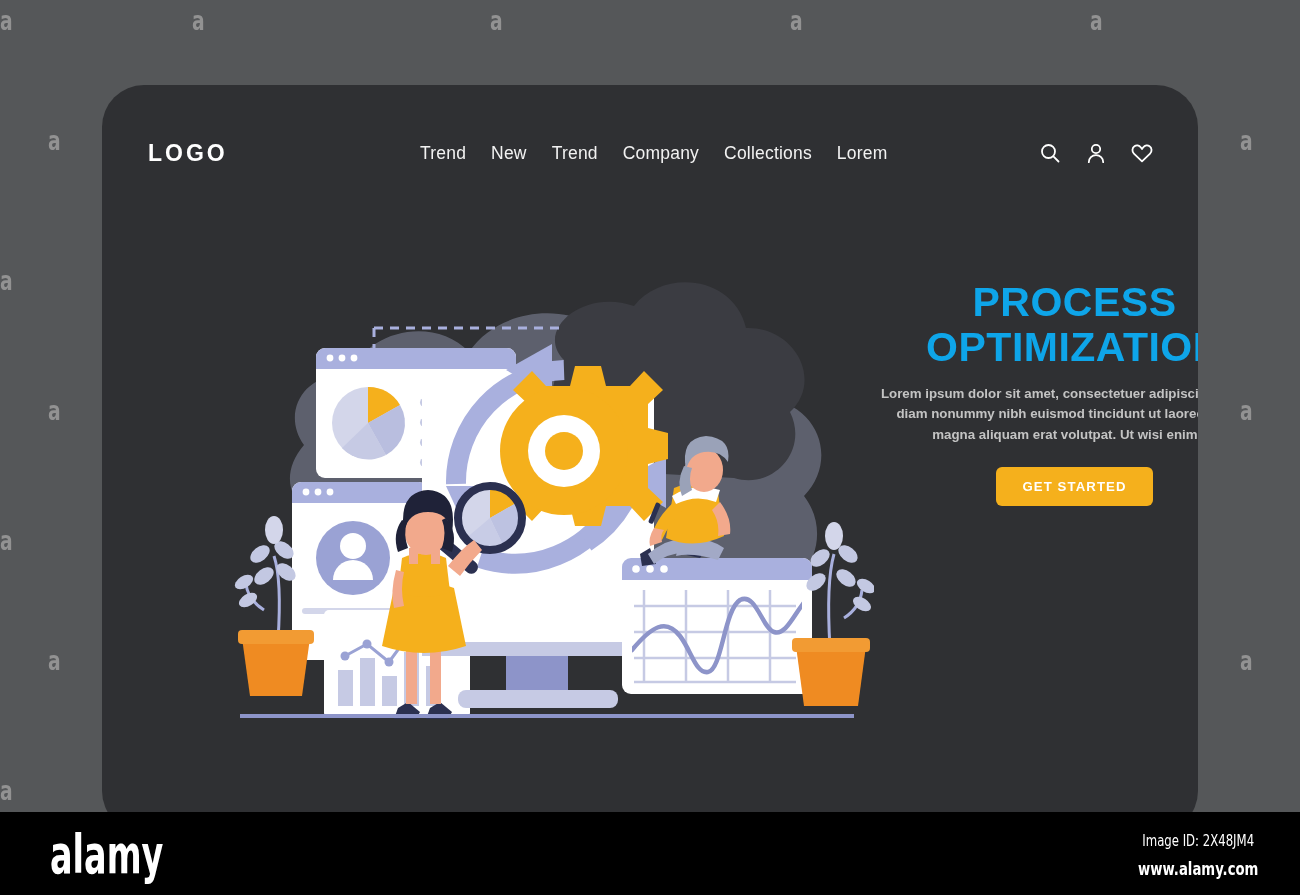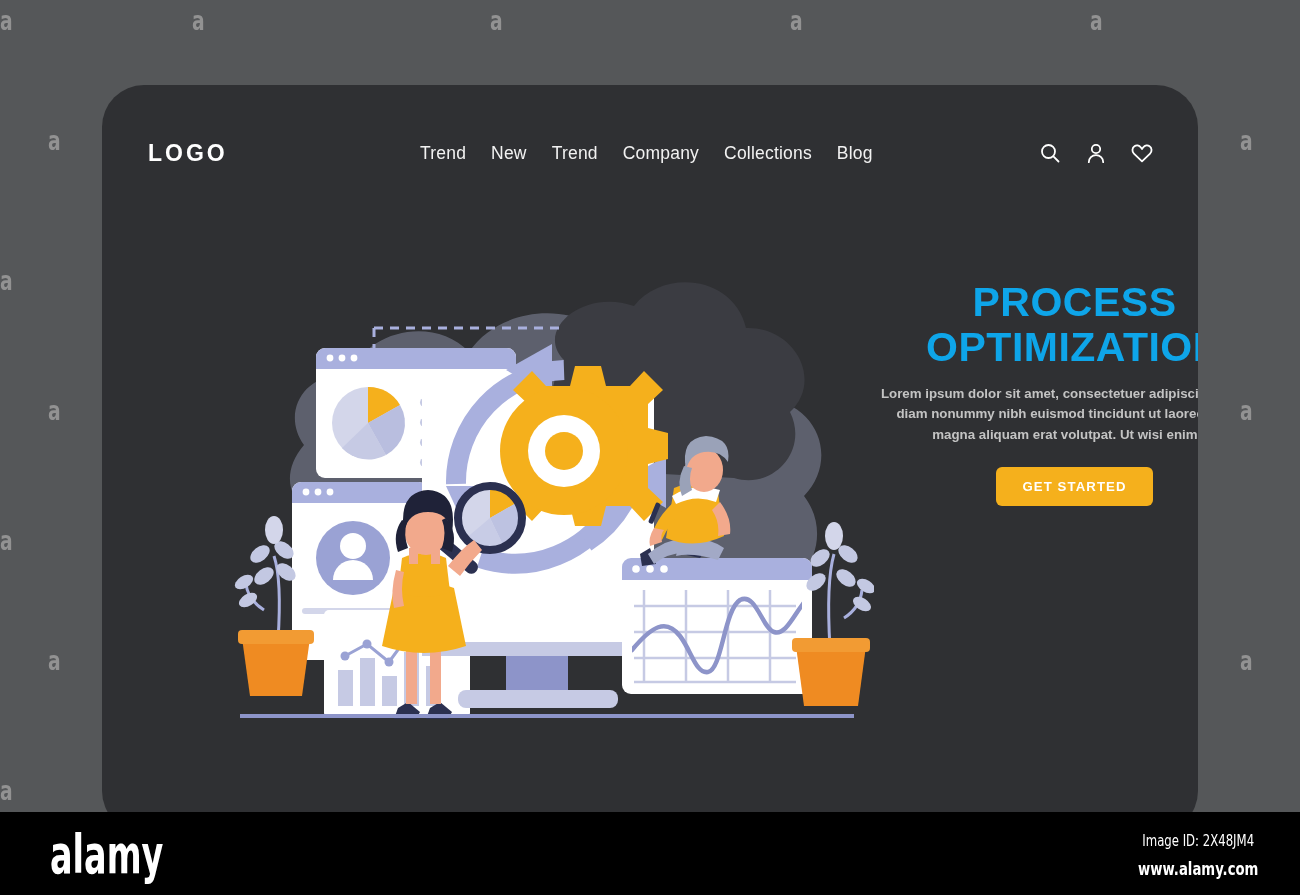--- a/index.html
+++ b/index.html
@@ -243,21 +243,21 @@
 
       <div class="nav">
         <div class="logo">LOGO</div>
 
         <div class="nav-links" id="nav-links">
             <span class="nav-link">Trend</span>
             <span class="nav-link">New</span>
             <span class="nav-link">Trend</span>
             <span class="nav-link">Company</span>
             <span class="nav-link">Collections</span>
-            <span class="nav-link">Blog</span>
+            <span class="nav-link">Lorem</span>
           </div>
 
         <div class="nav-icons">
           <span>
             <svg width="24" height="24" viewBox="0 0 24 24" fill="none" stroke="#ffffff" stroke-width="1.8" stroke-linecap="round">
               <circle cx="10.5" cy="10.5" r="6.5"></circle>
                 <line x1="15.4" y1="15.4" x2="20.5" y2="20.5"></line>
             </svg>
           </span>
           <span>

